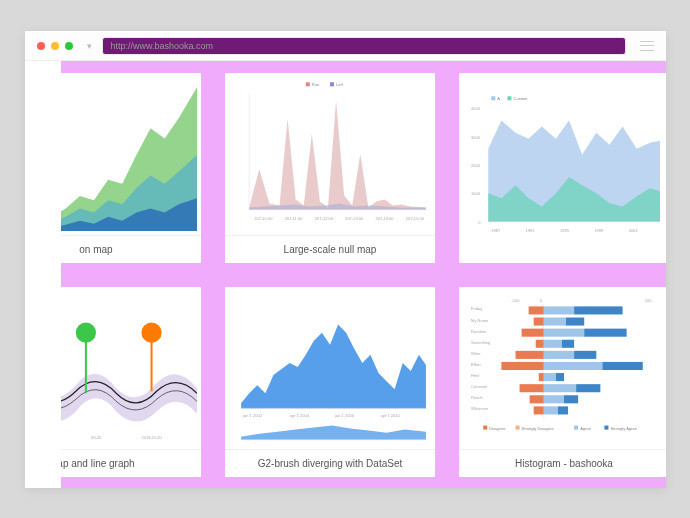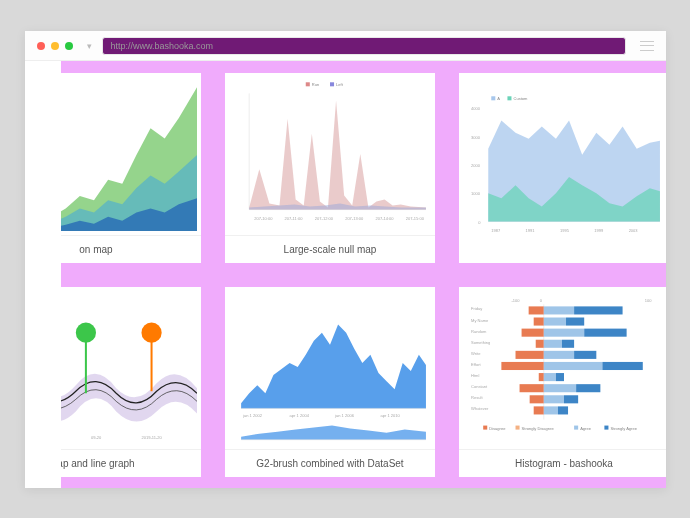--- a/index.html
+++ b/index.html
@@ -209,21 +209,21 @@
             <line class="axis" x1="12" y1="115" x2="195" y2="115"></line>
             <text class="tick" x="14" y="124">jan 1 2002</text>
             <text class="tick" x="60" y="124">apr 1 2004</text>
             <text class="tick" x="105" y="124">jan 1 2006</text>
             <text class="tick" x="150" y="124">apr 1 2010</text>
 
             <polygon fill="#3b8ee8" fill-opacity="0.7" points="12,143 30,140 48,138 66,136 84,134 102,132 120,135 138,137 156,139 174,136 195,138 195,146 12,146"></polygon>
             <line class="axis" x1="12" y1="146" x2="195" y2="146"></line>
           </svg>
         </div>
-        <div class="card-caption">G2-brush combined with DataSet</div>
+        <div class="card-caption">G2-brush diverging with DataSet</div>
       </div>
 
       <div class="card">
         <div class="card-plot">
           <svg viewBox="0 0 200 150">
             <text class="tick" x="48" y="10">-100</text>
             <text class="tick" x="76" y="10">0</text>
             <text class="tick" x="180" y="10">100</text>
             <line class="axis" x1="80" y1="12" x2="80" y2="126"></line>
             <g>

